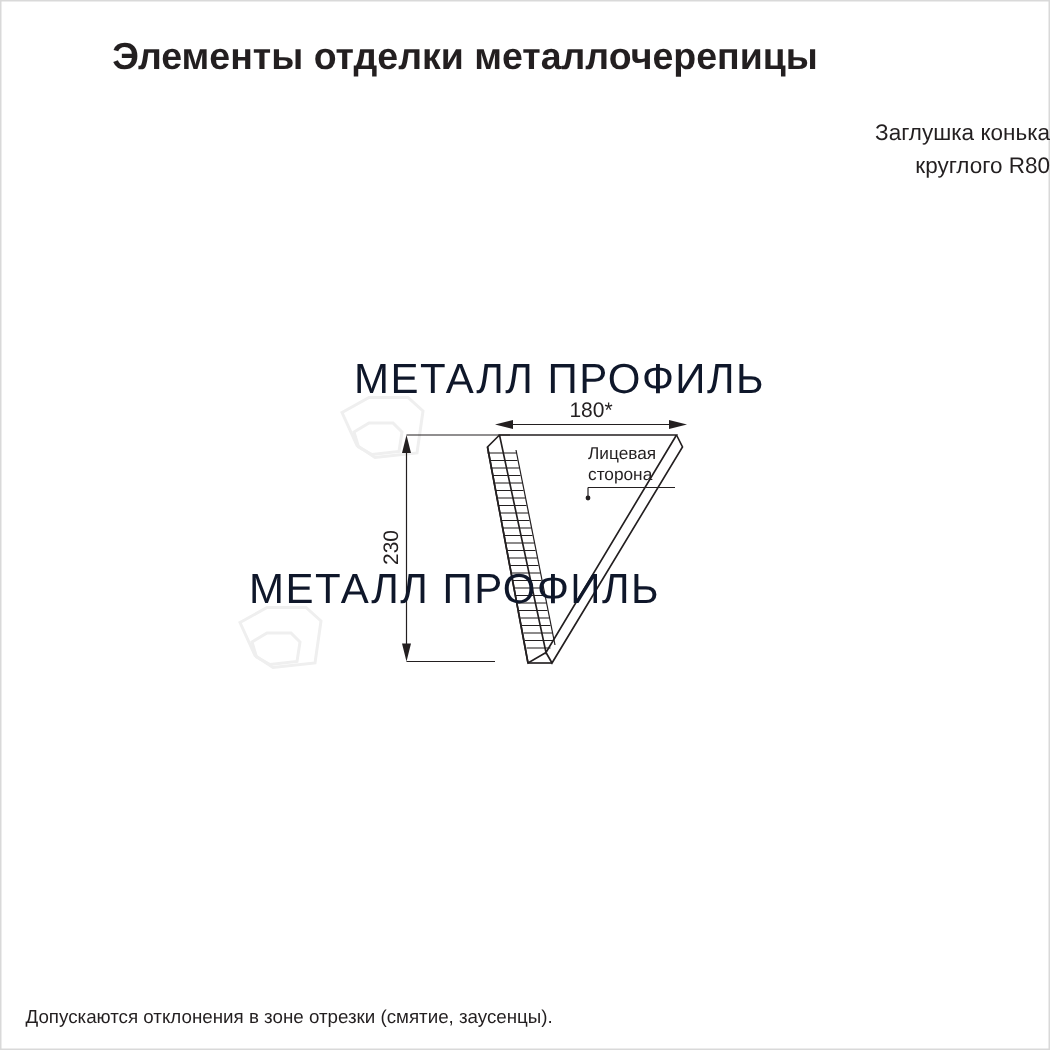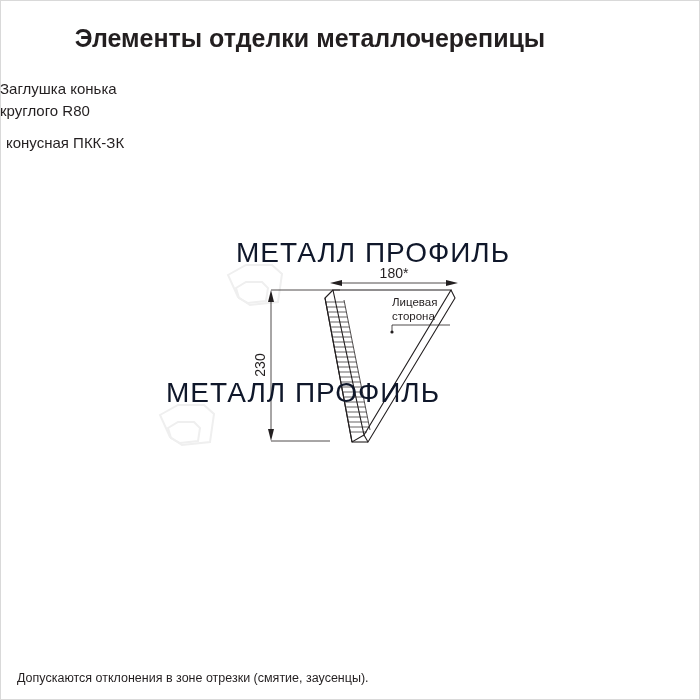--- a/index.html
+++ b/index.html
@@ -34,21 +34,21 @@
     font-size: 25px;
     font-weight: bold;
     letter-spacing: 0px;
   }
 
   .subtitle {
     position: absolute;
     top: 78px;
     left: 0;
     width: 700px;
-    text-align: left;
+    text-align: right;
     font-size: 15px;
     line-height: 22px;
   }
   .subtitle .ln { display: block; }
   .subtitle .ln1 { text-indent: 0; }
   .subtitle .ln2 { }
   .subtitle .ln3 { padding-left: 6px; margin-top: 10px; }
 
   .drawing {
     position: absolute;
@@ -104,21 +104,20 @@
 </head>
 <body>
 
 <div class="page-border"></div>
 
 <div class="title">Элементы отделки металлочерепицы</div>
 
 <div class="subtitle">
   <span class="ln ln1">Заглушка конька</span>
   <span class="ln ln2">круглого R80</span>
-  <span class="ln ln3">конусная   ПКК-ЗК</span>
 </div>
 
 <div class="drawing">
   <svg width="700" height="330" viewBox="0 0 700 330">
 
     <g>
       <path class="wm-logo" d="M228,95 l18,-10 l26,0 l10,9 l-4,28 l-28,3 l-12,-8 z"></path>
       <path class="wm-logo" d="M236,108 l10,-6 l16,0 l6,6 l-2,13 l-18,2 l-9,-5 z"></path>
     </g>
     <g>

